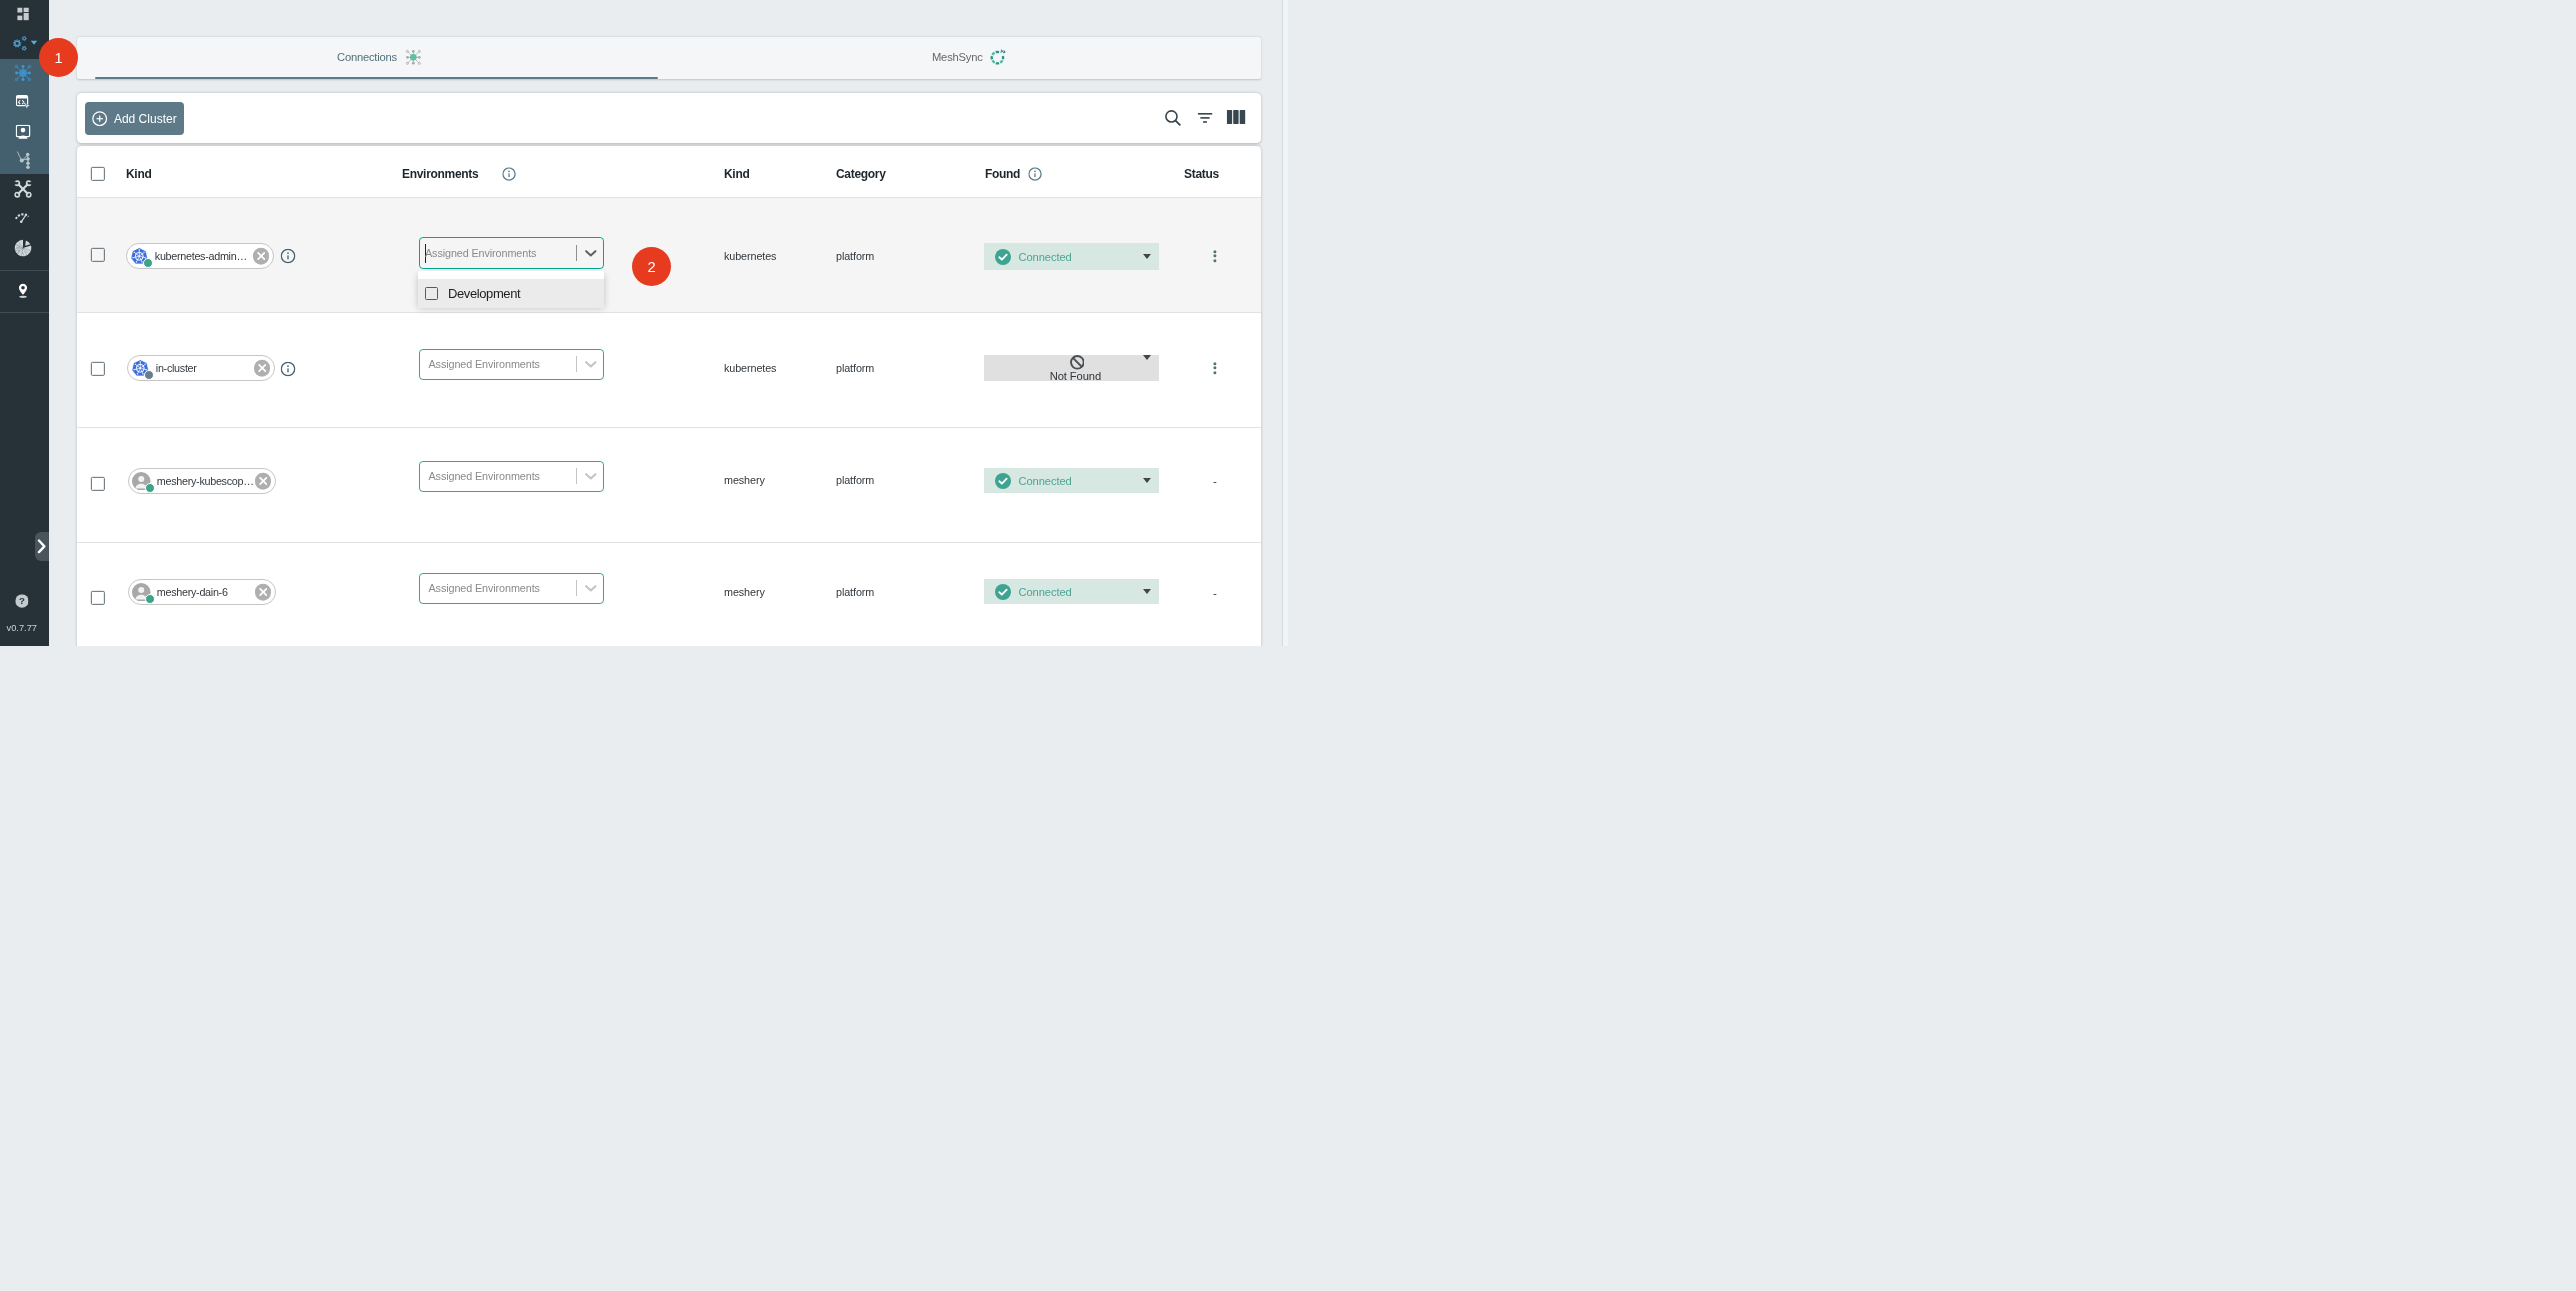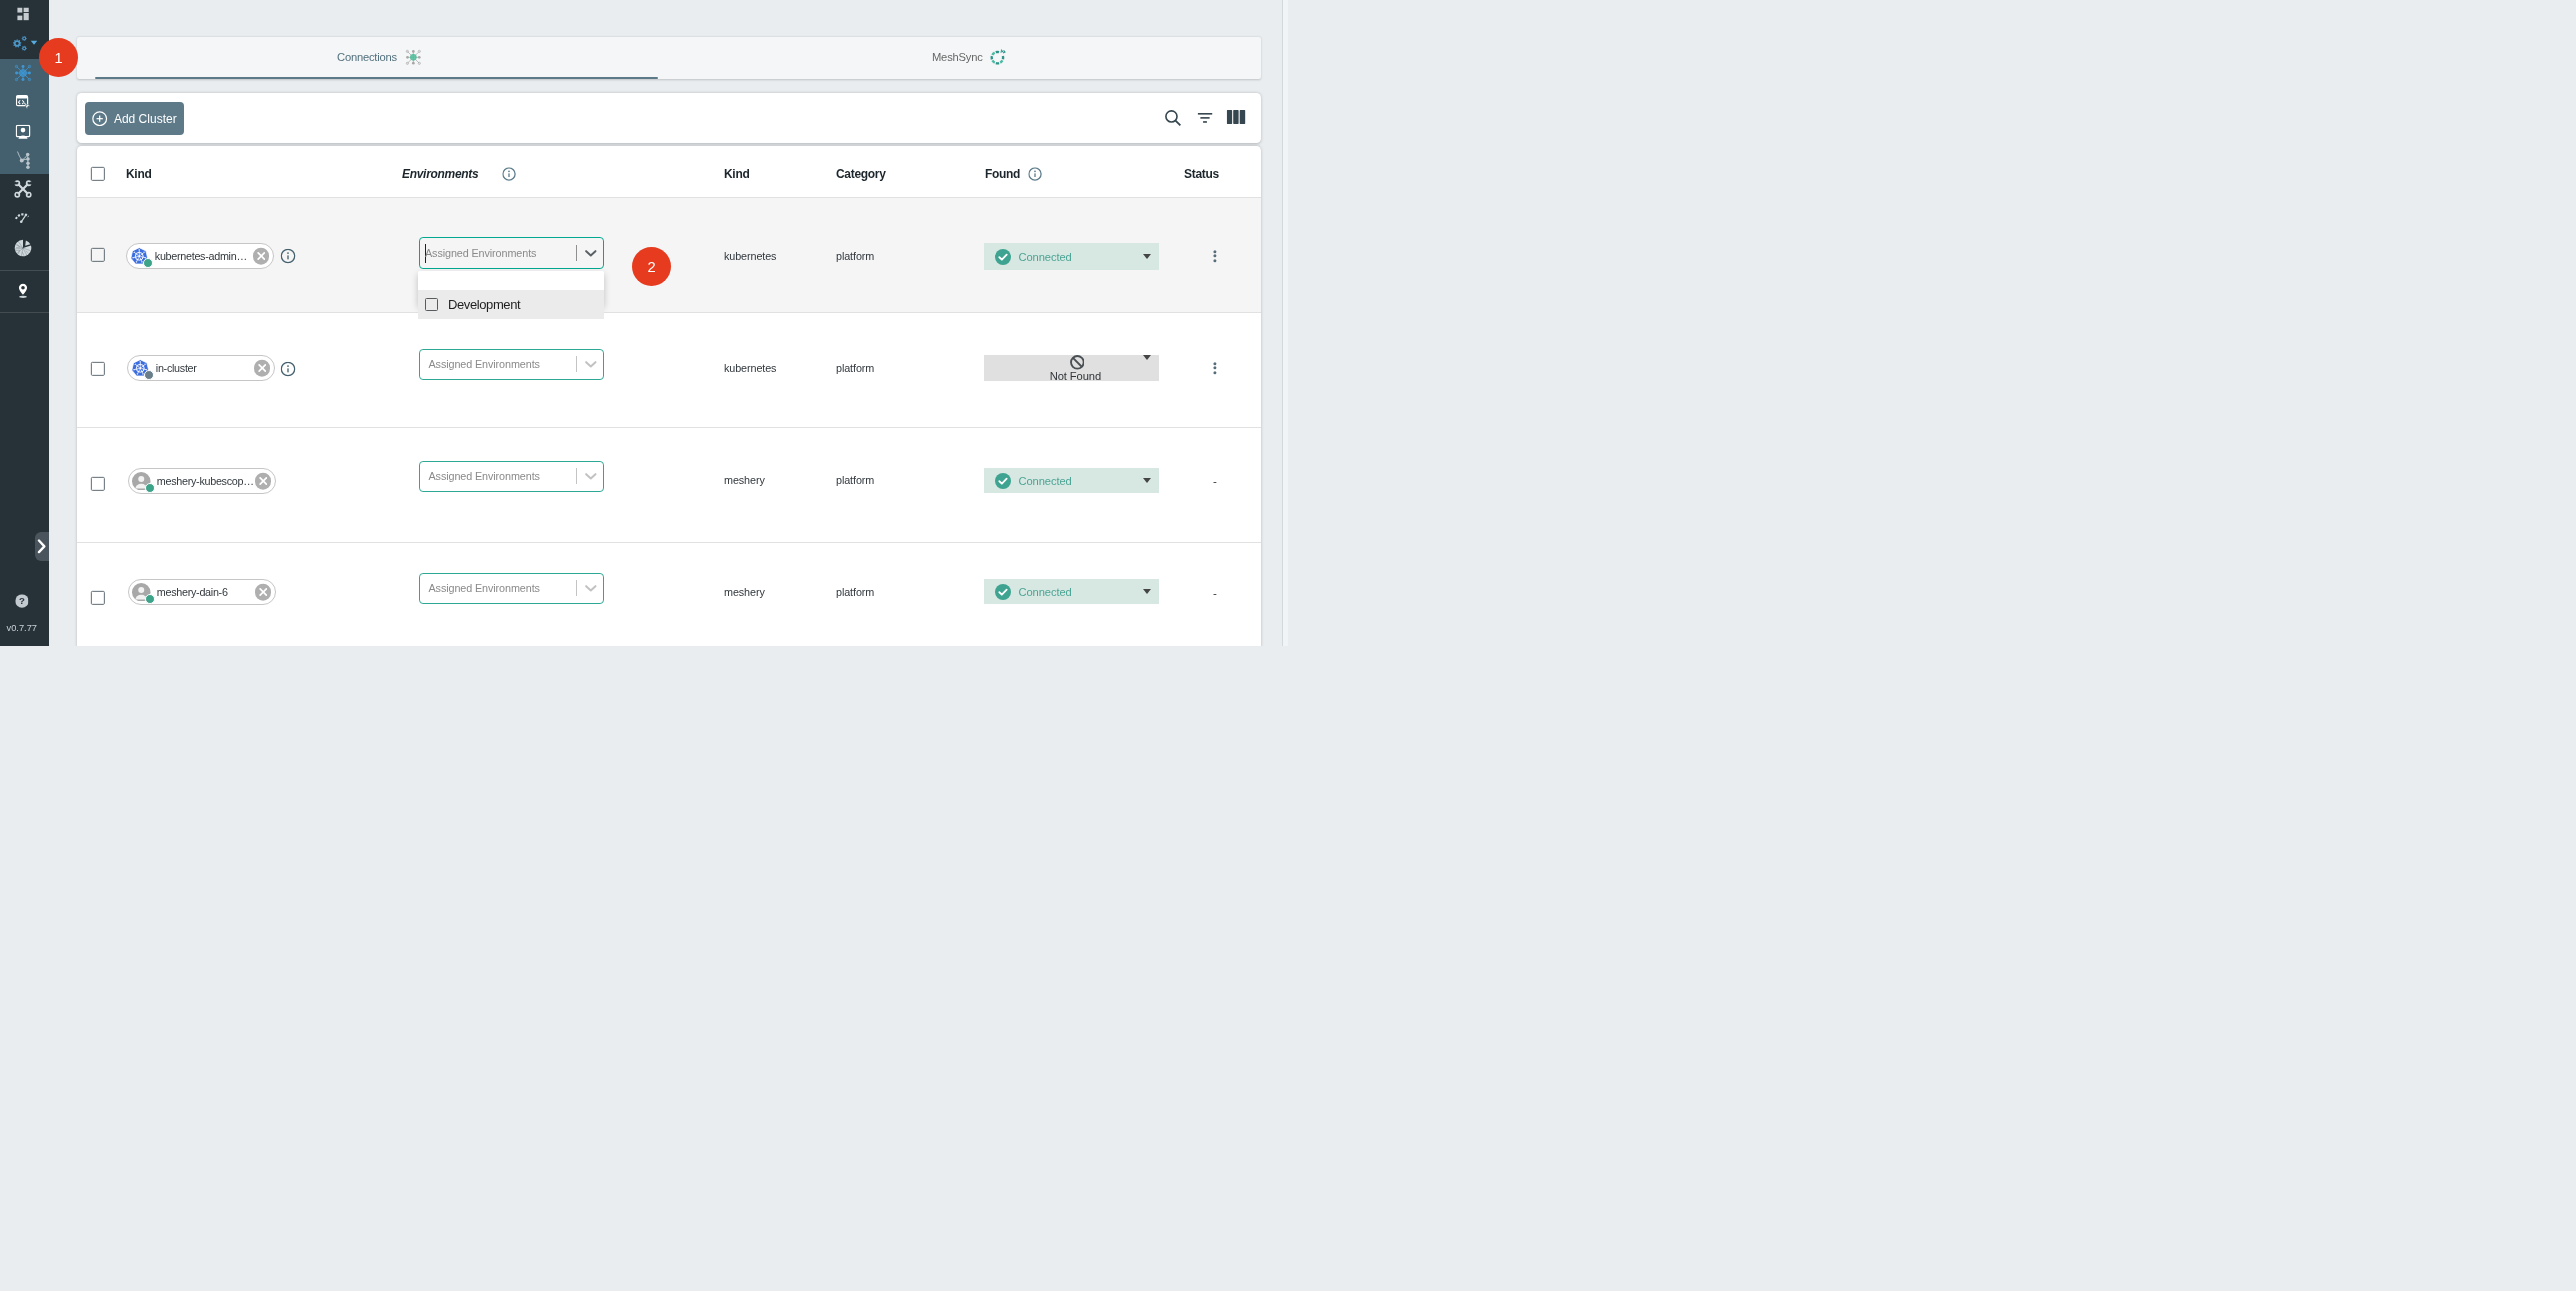--- a/index.html
+++ b/index.html
@@ -60,21 +60,21 @@
 .notfound { background:#E0E0E0;flex-direction:column; }
 .notfound .stxt { color:#31363A; }
 
 .info { position:absolute; transform:translate(-50%,-50%); line-height:0; z-index:8; }
 .kebab { position:absolute; transform:translate(-50%,-50%); display:flex; flex-direction:column; align-items:center; z-index:8; }
 .kebab i { width:3.2px; height:3.2px; border-radius:50%; background:#546E7A; margin:0.7px 0; }
 .dash { position:absolute; transform:translate(-50%,-50%); font-size:11.6px; color:#30373D; z-index:8; }
 
 
 #menu { position:absolute; left:418px; top:271px; width:186px; height:33px; background:#fff; border-radius:1.5px; box-shadow:0 3.1px 7.7px rgba(0,0,0,0.22); z-index:40; }
-#menuitem { position:absolute; left:0; top:19px; width:186px; height:29px; background:#EBEBEB; display:flex; align-items:center; }
+#menuitem { position:absolute; left:0; top:8px; width:186px; height:29px; background:#EBEBEB; display:flex; align-items:center; }
 #menuitem .mcb { width:13px; height:13px; border:1.9px solid #565B5E; border-radius:1.5px; margin-left:7px; flex:none; }
 #menuitem .mtxt { font-size:13px; color:#1F1F1F; margin-left:10px; letter-spacing:-0.4px; }
 .cursor { position:absolute; left:4.6px; top:6.2px; width:1.2px; height:19.3px; background:#222; }
 </style>
 </head>
 <body>
 
 <div id="sidebar">
   <div id="navhl"></div>
   <div class="sdiv" style="top:270px;"></div>
@@ -292,21 +292,21 @@
 
 <div class="card" id="tablecard"></div>
 <div id="row1bg"></div>
 <div class="rowline" style="top:197px;"></div>
 <div class="rowline" style="top:312px;"></div>
 <div class="rowline" style="top:427px;"></div>
 <div class="rowline" style="top:542px;"></div>
 
 <div class="cb" style="left:98px; top:174px;"></div>
 <div class="hcell" style="left:126px; top:174px;">Kind</div>
-<div class="hcell" style="left:402px; top:174px;font-style:italic;">Environments</div>
+<div class="hcell" style="left:402px; top:174px;">Environments</div>
 <div class="info" id="info-h1" style="left:509px; top:174px;"><svg width="13.5" height="13.5" viewBox="0 0 17.5 17.5">
       <circle cx="8.75" cy="8.75" r="7.9" fill="none" stroke="#5E7D8C" stroke-width="1.7"></circle>
       <rect x="7.9" y="7.95" width="1.7" height="4.7250000000000005" fill="#5E7D8C"></rect>
       <circle cx="8.75" cy="5.25" r="1.15" fill="#5E7D8C"></circle>
     </svg></div>
 <div class="hcell" style="left:724px; top:174px;">Kind</div>
 <div class="hcell" style="left:836px; top:174px;">Category</div>
 <div class="hcell" style="left:985px; top:174px;">Found</div>
 <div class="info" id="info-h2" style="left:1035px; top:174px;"><svg width="13.5" height="13.5" viewBox="0 0 17.5 17.5">
       <circle cx="8.75" cy="8.75" r="7.9" fill="none" stroke="#5E7D8C" stroke-width="1.7"></circle>

